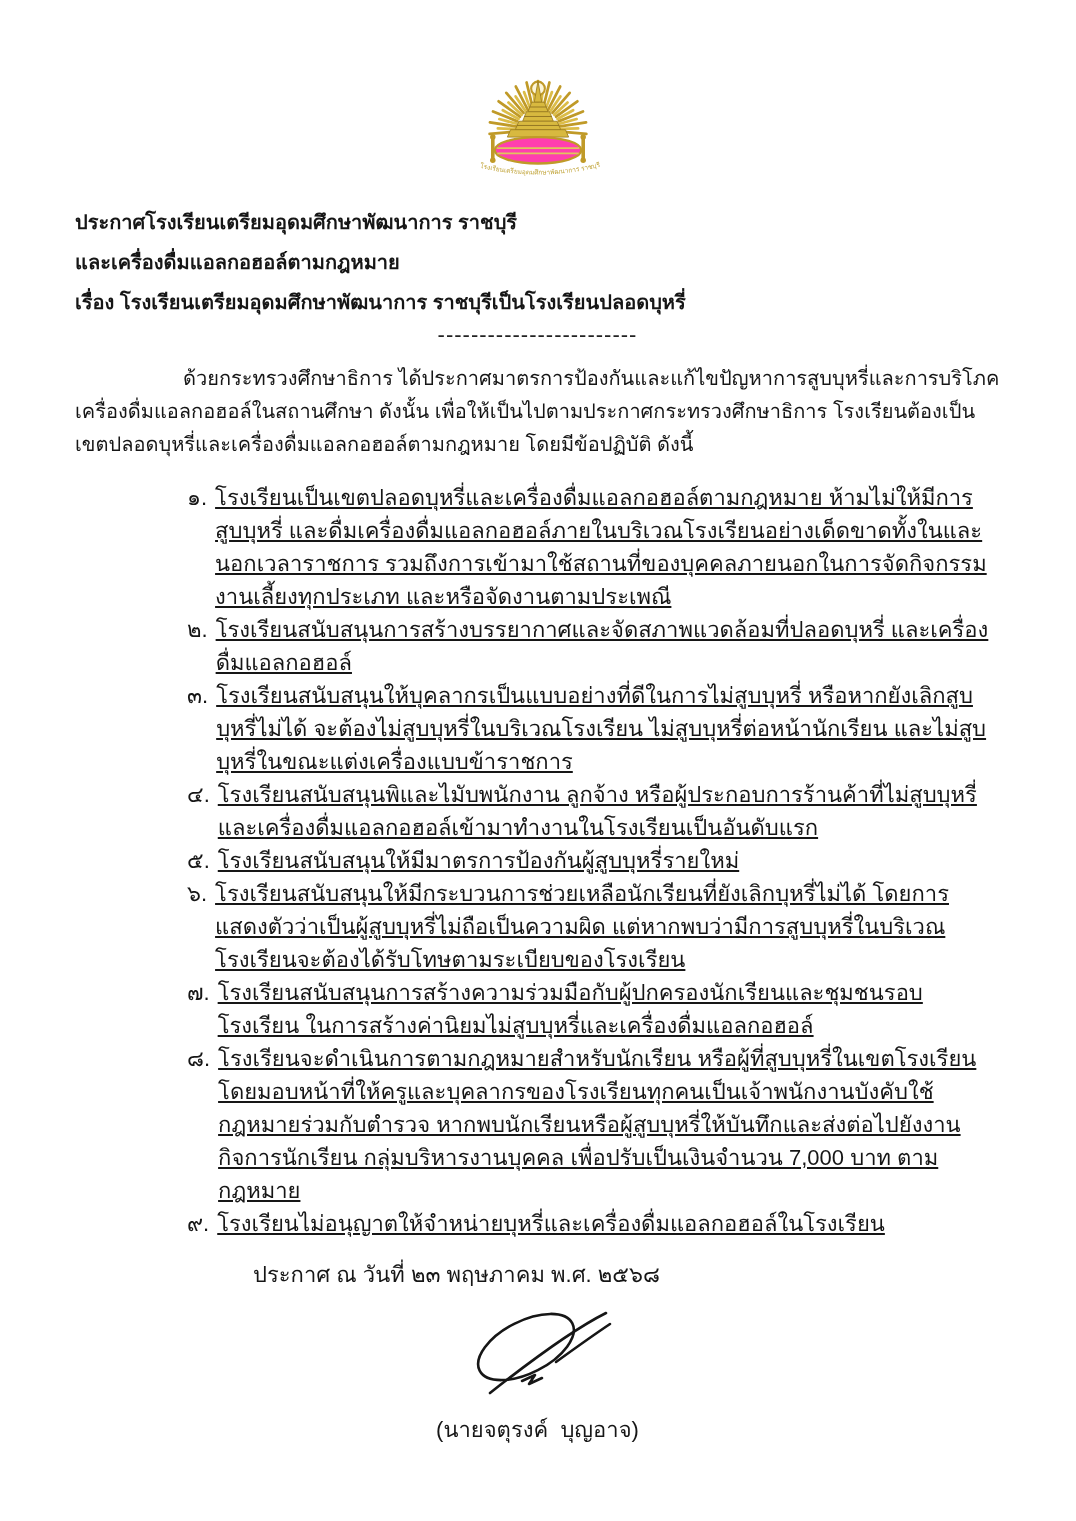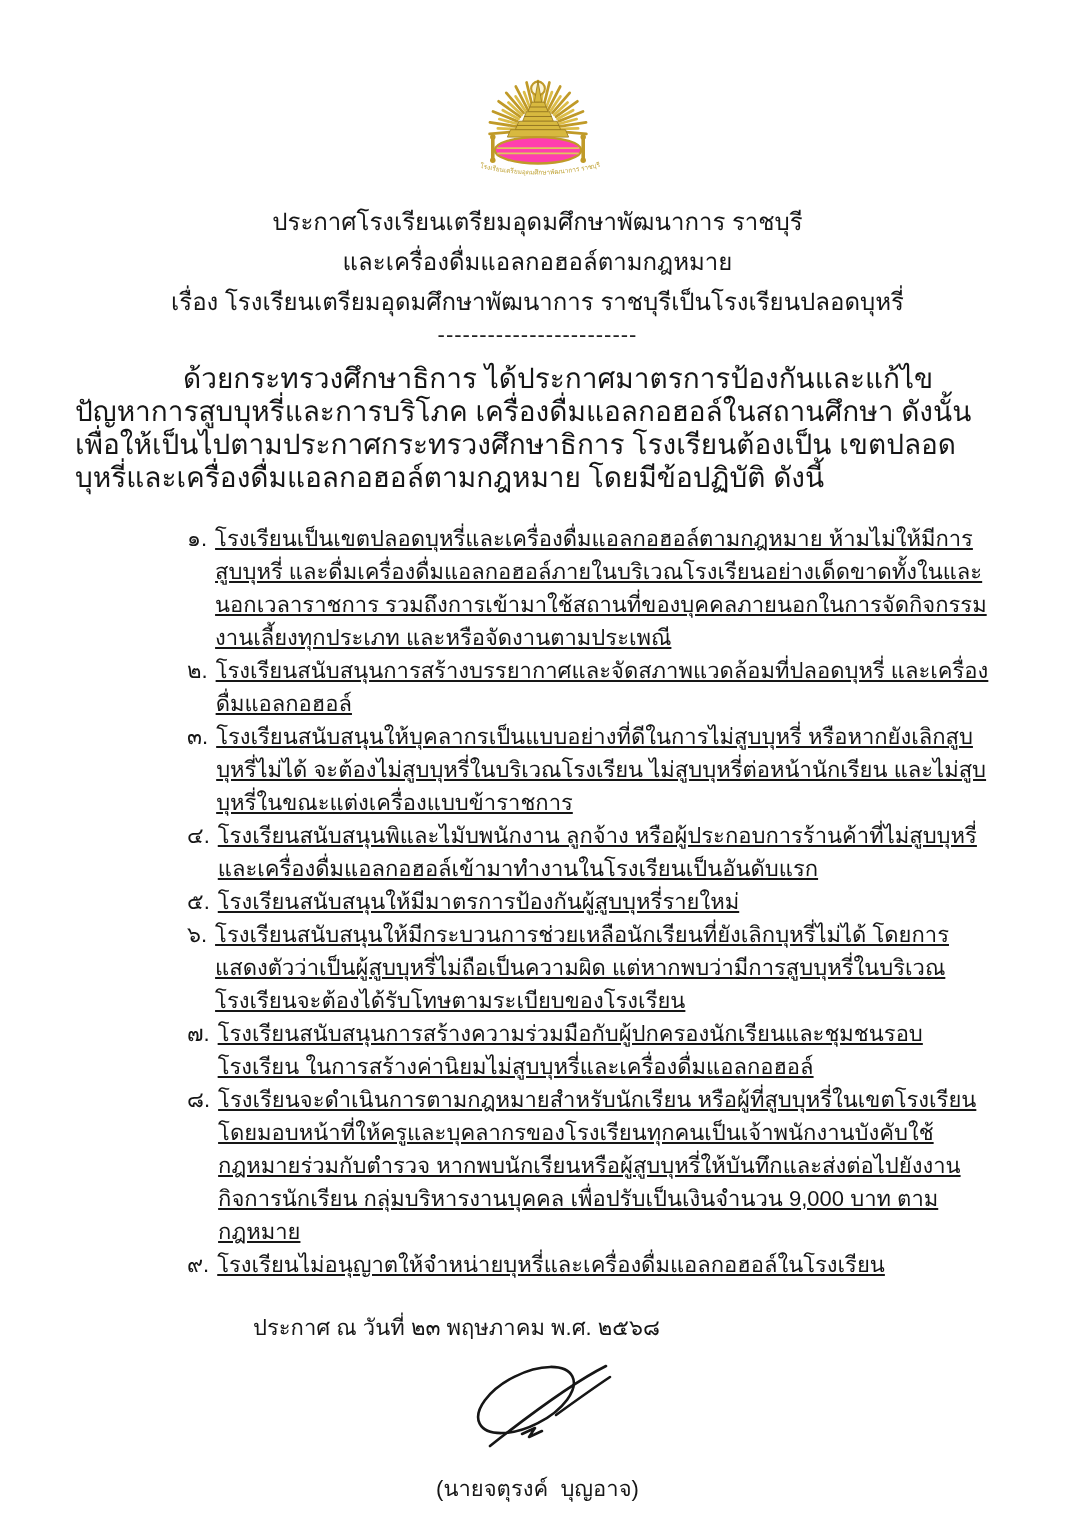--- a/index.html
+++ b/index.html
@@ -3,33 +3,33 @@
 <meta charset="utf-8">
 <style>
   html,body{margin:0;padding:0;background:#ffffff;}
   body{
     width:1076px;min-height:1521px;position:relative;
     font-family:"Liberation Sans","DejaVu Sans",sans-serif;
     color:#161616;-webkit-font-smoothing:antialiased;
   }
   .page{box-sizing:border-box;width:1076px;min-height:1521px;padding:60px 76px 40px 75px;}
   .emblem-wrap{text-align:center;margin:0 auto 4px auto;}
-  .title-block{ text-align:center; font-weight:normal; font-size:24px; line-height:40px; margin-top:6px;}
+  .title-block{ text-align:left; font-weight:bold; font-size:20px; line-height:40px; margin-top:6px;}
   .separator{ text-align:center; font-size:22px; line-height:22px; margin-top:2px; color:#222; letter-spacing:1px;}
   .intro{
-    font-size:28px; line-height:33px; margin-top:16px;
+    font-size:20px; line-height:33px; margin-top:16px;
     text-indent:108px; text-align:left;
   }
   .items{margin-top:2px;}
   .item{ display:flex; align-items:flex-start; font-size:22px; line-height:33px; margin-left:112px;}
   .item .num{ flex:none; margin-right:8px; }
   .item .txt{ flex:1 1 auto;text-decoration:underline; }
-  .date-line{ font-size:22px; line-height:33px; margin-top:30px; margin-left:178px;}
+  .date-line{ font-size:22px; line-height:33px; margin-top:18px; margin-left:178px;}
   .signature-wrap{ text-align:center; margin-top:14px; }
-  .name-line{ text-align:center; font-size:22px; line-height:33px; margin-top:18px; white-space:pre-wrap;}
+  .name-line{ text-align:center; font-size:22px; line-height:33px; margin-top:12px; white-space:pre-wrap;}
 </style>
 </head>
 <body>
 
 <div class="page">
 
   <div class="emblem-wrap">
     <svg width="180" height="132" viewBox="0 0 150 125">
 
       <g>
@@ -130,21 +130,21 @@
     <div class="item">
       <span class="num">๖.</span>
       <span class="txt">โรงเรียนสนับสนุนให้มีกระบวนการช่วยเหลือนักเรียนที่ยังเลิกบุหรี่ไม่ได้ โดยการแสดงตัวว่าเป็นผู้สูบบุหรี่ไม่ถือเป็นความผิด แต่หากพบว่ามีการสูบบุหรี่ในบริเวณโรงเรียนจะต้องได้รับโทษตามระเบียบของโรงเรียน</span>
     </div>
     <div class="item">
       <span class="num">๗.</span>
       <span class="txt">โรงเรียนสนับสนุนการสร้างความร่วมมือกับผู้ปกครองนักเรียนและชุมชนรอบโรงเรียน ในการสร้างค่านิยมไม่สูบบุหรี่และเครื่องดื่มแอลกอฮอล์</span>
     </div>
     <div class="item">
       <span class="num">๘.</span>
-      <span class="txt">โรงเรียนจะดำเนินการตามกฎหมายสำหรับนักเรียน หรือผู้ที่สูบบุหรี่ในเขตโรงเรียน โดยมอบหน้าที่ให้ครูและบุคลากรของโรงเรียนทุกคนเป็นเจ้าพนักงานบังคับใช้กฎหมายร่วมกับตำรวจ หากพบนักเรียนหรือผู้สูบบุหรี่ให้บันทึกและส่งต่อไปยังงานกิจการนักเรียน กลุ่มบริหารงานบุคคล เพื่อปรับเป็นเงินจำนวน 9,000 บาท ตามกฎหมาย</span>
+      <span class="txt">โรงเรียนจะดำเนินการตามกฎหมายสำหรับนักเรียน หรือผู้ที่สูบบุหรี่ในเขตโรงเรียน โดยมอบหน้าที่ให้ครูและบุคลากรของโรงเรียนทุกคนเป็นเจ้าพนักงานบังคับใช้กฎหมายร่วมกับตำรวจ หากพบนักเรียนหรือผู้สูบบุหรี่ให้บันทึกและส่งต่อไปยังงานกิจการนักเรียน กลุ่มบริหารงานบุคคล เพื่อปรับเป็นเงินจำนวน 7,000 บาท ตามกฎหมาย</span>
     </div>
     <div class="item">
       <span class="num">๙.</span>
       <span class="txt">โรงเรียนไม่อนุญาตให้จำหน่ายบุหรี่และเครื่องดื่มแอลกอฮอล์ในโรงเรียน</span>
     </div>
   </div>
 
   <div class="date-line">ประกาศ ณ วันที่ ๒๓ พฤษภาคม พ.ศ. ๒๕๖๘</div>
 
   <div class="signature-wrap">

